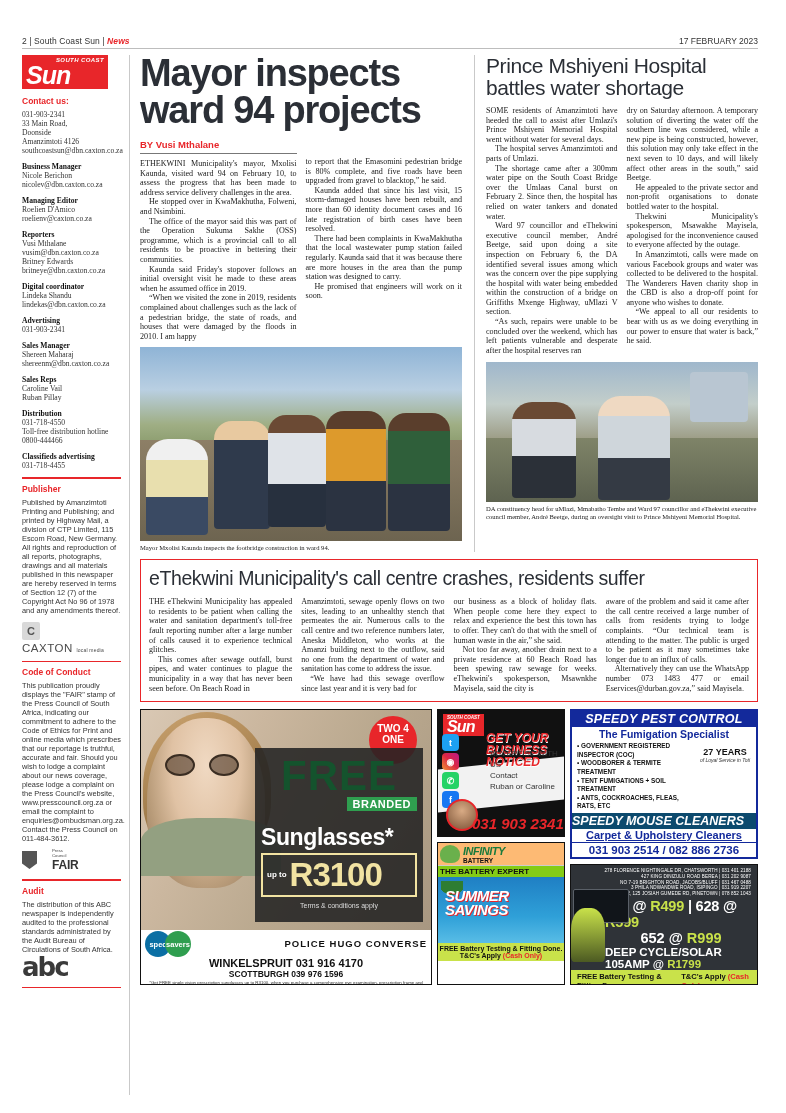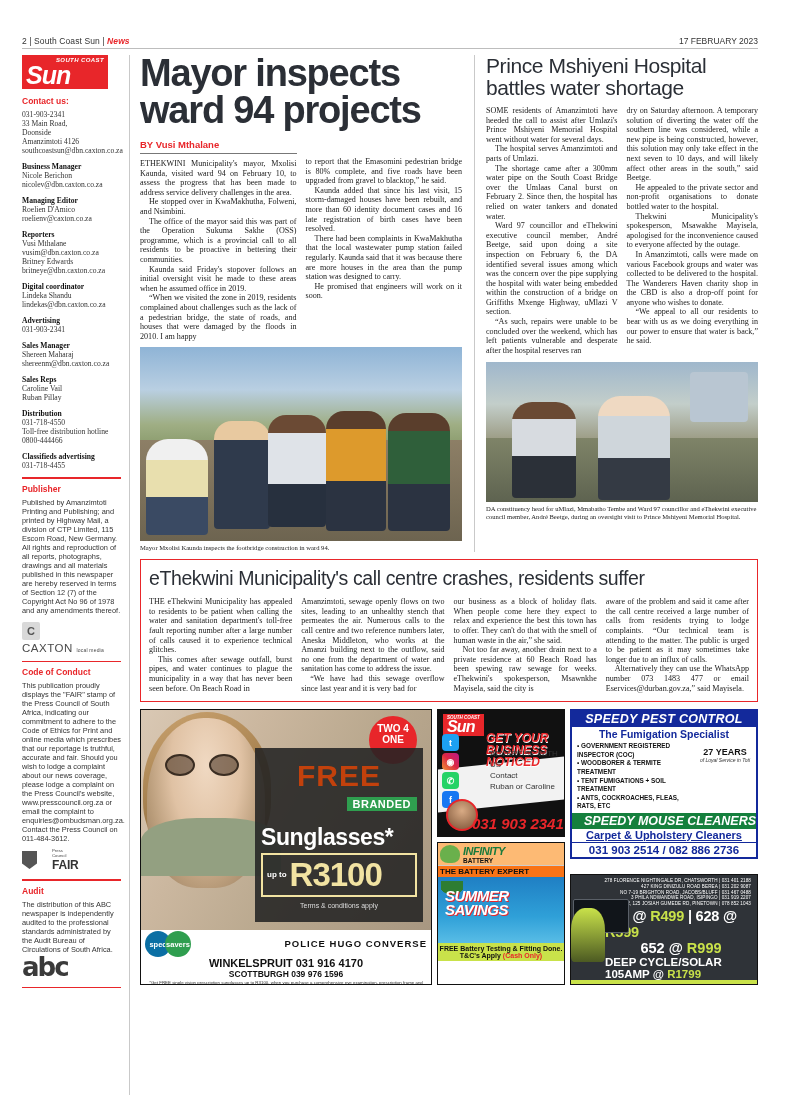--- a/index.html
+++ b/index.html
@@ -105,21 +105,21 @@
       background:linear-gradient(160deg,#c9a06a 0%,#9d7744 55%,#7d5c34 100%);
       border-radius:50% 50% 40% 40%; opacity:.93; }
   .ss-glasses { position:absolute; left:24px; top:44px; width:74px; height:22px; }
   .ss-glasses i { position:absolute; top:0; width:30px; height:22px; border:2.4px solid #3a2d22;
       border-radius:50%; background:rgba(60,40,25,.55); }
   .ss-glasses i:nth-child(1){ left:0; } .ss-glasses i:nth-child(2){ right:0; }
   .ss-shirt { position:absolute; left:0; bottom:54px; width:140px; height:58px;
       background:#93a081; border-radius:40% 40% 0 0; }
   .ss-dark { position:absolute; right:8px; top:38px; width:168px; bottom:62px;
       background:rgba(35,35,35,.88); }
-  .ss-free { color:#c2410c; font-size:30px; font-weight:bold; letter-spacing:1px;
+  .ss-free { color:#14532d; font-size:42px; font-weight:bold; letter-spacing:1px;
              text-align:center; line-height:40px; margin-top:8px; }
   .ss-branded { background:#2f9e4f; color:#fff; font-size:11px; font-weight:bold;
              padding:1px 6px; display:inline-block; float:right; margin:1px 6px 1px 0;
              letter-spacing:.5px;}
   .ss-sun { color:#fff; font-size:23px; font-weight:bold; letter-spacing:-.4px; margin:12px 0 2px 6px; }
   .ss-pricebox { border:2px solid #f2e3a2; margin:0 6px; display:flex; align-items:center;
                  padding:1px 4px; }
   .ss-upto { color:#fff; font-size:8px; line-height:8px; font-weight:bold; margin-right:3px; }
   .ss-price { color:#f2e3a2; font-size:33px; font-weight:bold; letter-spacing:-1px; }
   .ss-tc { color:#ddd; font-size:7px; text-align:center; margin-top:5px; }
@@ -155,47 +155,47 @@
   .sb-icons span { display:block; width:17px;height:17px;border-radius:4px;margin-bottom:2px;
      color:#fff;font-size:9px;font-weight:bold;display:flex;align-items:center;justify-content:center;}
   .sb-avatar { position:absolute; left:8px; bottom:5px; width:32px; height:32px; border-radius:50%;
                border:2px solid #e8262a; background:radial-gradient(circle at 50% 35%,#d9ab85,#7a5236);}
 
   .ad-batt { flex:1; border:1px solid #111; position:relative; background:#fff; overflow:hidden;}
   .bt-top { height:22px; background:#fdba74; display:flex; align-items:center; gap:3px; padding:0 2px;}
   .bt-hero { width:20px;height:18px;border-radius:50% 50% 40% 40%;background:#6ab04c; }
   .bt-inf { color:#1a7a3c; font-size:11px; font-weight:bold; font-style:italic; letter-spacing:-.5px;}
   .bt-batt { font-size:6.5px; font-weight:bold; color:#111; }
-  .bt-expert { background:#f97316; color:#111; font-size:8px; font-weight:bold; padding:1px 2px;
+  .bt-expert { background:#84cc16; color:#111; font-size:8px; font-weight:bold; padding:1px 2px;
                border-top:1px solid #ccc;}
   .bt-summer { flex:1; background:linear-gradient(180deg,#1f7fc4 0%,#2fa0d8 60%,#59bde6 100%);
                position:relative; height:66px; }
   .bt-summer .txt { position:absolute; left:7px; top:12px; color:#fff; font-size:15px;
                     font-weight:bold; font-style:italic; letter-spacing:-.5px; line-height:14px;
                     text-shadow:1px 1px 0 #e8262a; }
   .bt-palm { position:absolute; left:3px; top:4px; width:22px; height:34px;
              background:radial-gradient(circle at 50% 0,#2e7d32 38%,transparent 39%); }
   .bt-free { background:#c9e24a; color:#111; font-size:7px; font-weight:bold; text-align:center;
              padding:2px 0; }
   .bt-free .red { color:#e8262a; }
 
-  .ad-right { flex:1 1 auto; display:flex; flex-direction:column; gap:15px; }
+  .ad-right { flex:1 1 auto; display:flex; flex-direction:column; gap:5px; }
   .ad-pest { border:2px solid #13299b; background:#fff; }
   .pest-bar { background:#13299b; color:#fff; font-size:12.5px; font-weight:bold; font-style:italic;
               text-align:center; letter-spacing:.3px; padding:1px 0; }
   .pest-sub { color:#13299b; font-size:10.5px; font-weight:bold; text-align:center; padding:1px 0; }
   .pest-list { display:flex; }
   .pest-list ul { margin:0; padding:1px 0 2px 5px; list-style:none; flex:1; }
   .pest-list li { font-size:6.4px; font-weight:bold; color:#111; line-height:8.6px; }
   .pest-list li:before { content:"▪ "; color:#111; }
   .pest-years { width:62px; text-align:center; padding-top:6px; }
   .pest-years .n { font-size:9px; font-weight:bold; color:#111; }
   .pest-years .t { font-size:5px; font-style:italic; color:#333; line-height:6px; }
-  .pest-mouse { background:#15803d; color:#fff; font-size:12.5px; font-weight:bold; font-style:italic;
-                text-align:right; padding:1px 0; }
+  .pest-mouse { background:#0c4a6e; color:#fff; font-size:12.5px; font-weight:bold; font-style:italic;
+                text-align:left; padding:1px 0; }
   .pest-carpet { color:#13299b; font-size:11px; font-weight:bold; text-align:center;
                  text-decoration:underline; padding:0 0 1px 0; }
   .pest-phone { color:#13299b; font-size:11.5px; font-weight:bold; text-align:center;
                 border-top:1.5px solid #13299b; padding:1px 0; }
 
   .ad-battery { flex:1; border:1px solid #111; background:#2f3338; position:relative; overflow:hidden;
                 display:flex; flex-direction:column; }
   .bat-grey { height:14px; background:#c9c9c9; }
   .bat-addr { text-align:right; padding:3px 6px 1px 0; }
   .bat-addr div { color:#fff; font-size:4.6px; line-height:5.8px; letter-spacing:.1px; }

